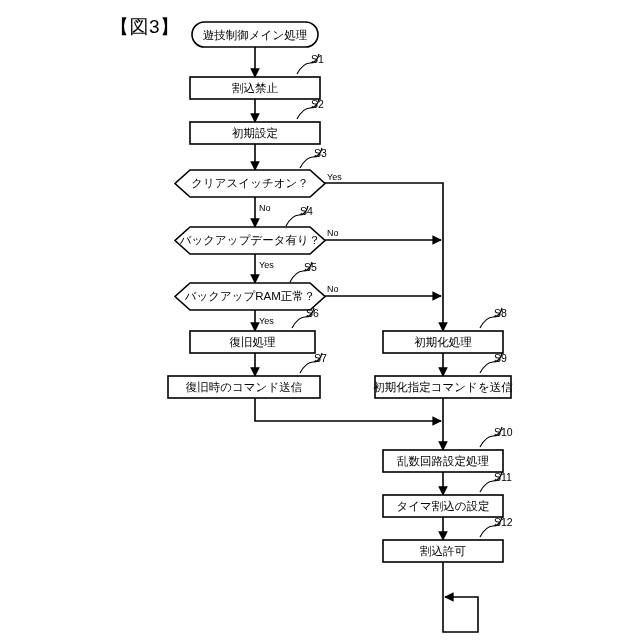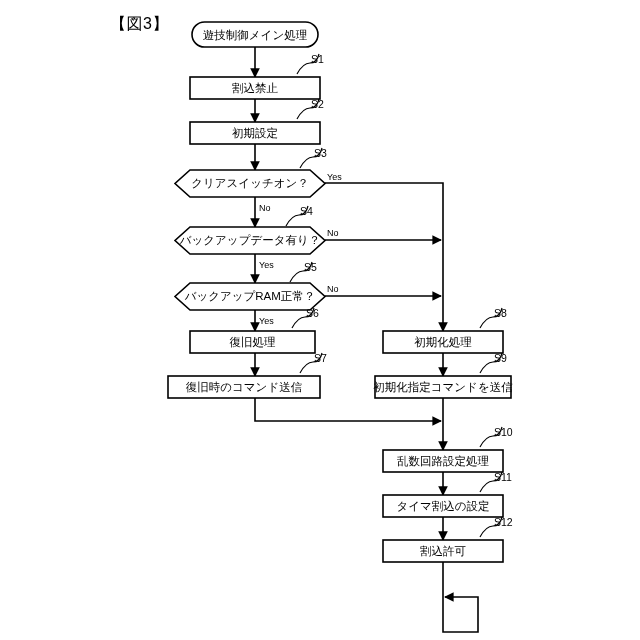--- a/index.html
+++ b/index.html
@@ -18,21 +18,21 @@
   }
   #figure-root {
     position: relative;
     width: 640px;
     height: 640px;
   }
   #fig-label {
     position: absolute;
     left: 110px;
     top: 14px;
-    font-size: 16px;
+    font-size: 19px;
     letter-spacing: 0.5px;
     white-space: nowrap;
     font-family: "Liberation Sans", "DejaVu Sans", sans-serif;
   }
   svg#flow-svg {
     position: absolute;
     left: 0;
     top: 0;
     width: 640px;
     height: 640px;

